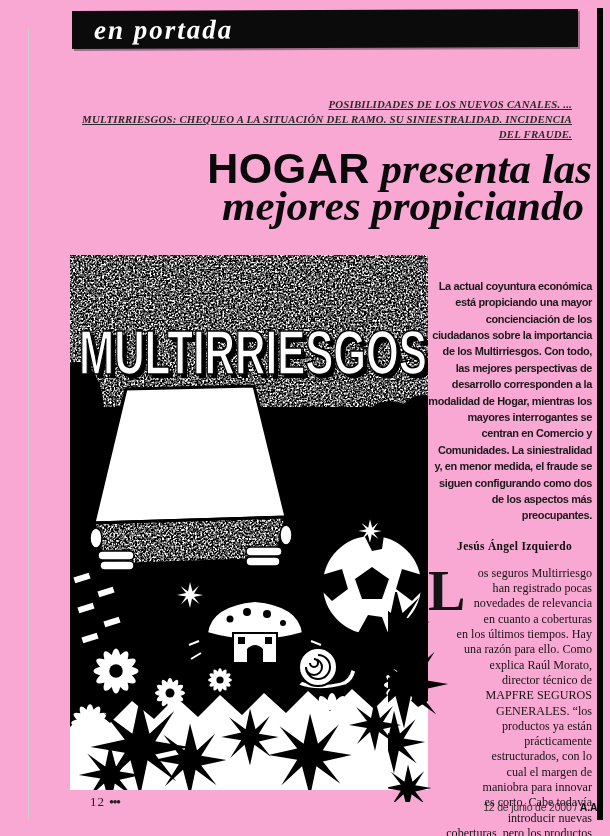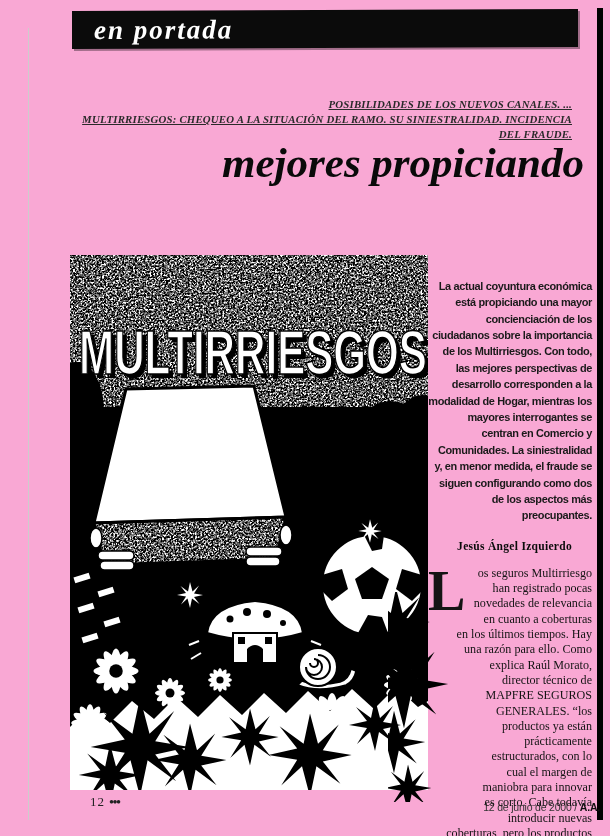--- a/index.html
+++ b/index.html
@@ -78,20 +78,21 @@
   <div class="banner">
     <span class="banner-label">en portada</span>
   </div>
 
   <div class="kicker">
     <div>POSIBILIDADES DE LOS NUEVOS CANALES. ...</div>
     <div>MULTIRRIESGOS: CHEQUEO A LA SITUACIÓN DEL RAMO. SU SINIESTRALIDAD. INCIDENCIA DEL FRAUDE.</div>
   </div>
 
   <div class="headline">
+    <div class="h-line1"><span class="h-brand">HOGAR</span><span class="h-rest"> presenta las</span></div>
     <div class="h-line2">mejores propiciando</div>
   </div>
 
   <svg class="illustration" viewBox="0 0 358 535">
     <defs>
       <filter id="grain" x="0" y="0" width="100%" height="100%">
         <feTurbulence type="fractalNoise" baseFrequency="0.55" numOctaves="2" seed="7" result="n"></feTurbulence>
         <feColorMatrix in="n" type="matrix" values="0 0 0 0 0  0 0 0 0 0  0 0 0 0 0  2 2 2 0 -2.35" result="spk"></feColorMatrix>
         <feComposite in="spk" in2="SourceGraphic" operator="in"></feComposite>
       </filter>

